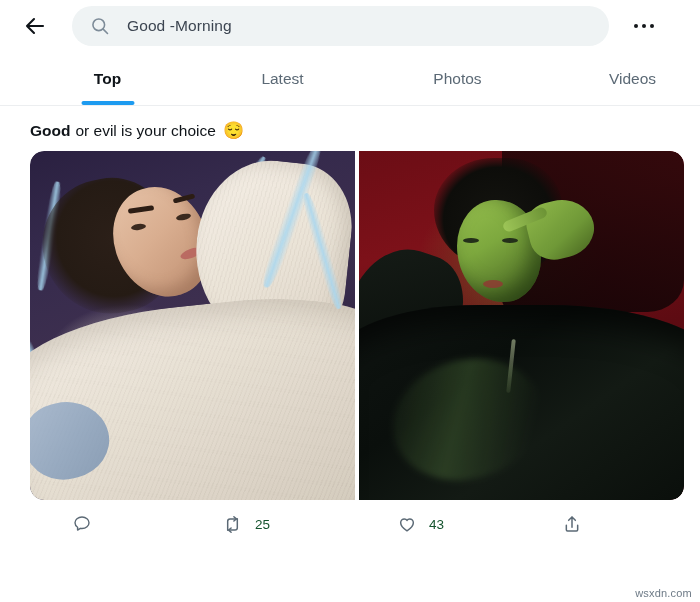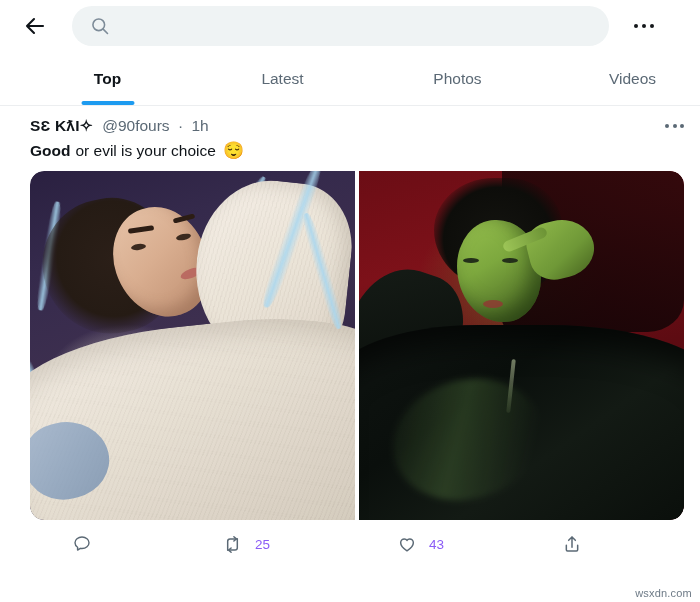--- a/index.html
+++ b/index.html
@@ -447,21 +447,21 @@
     margin-top: 2px;
   }
   .action {
     display: flex;
     align-items: center;
     color: #5b6975;
     cursor: pointer;
     font-size: 13.5px;
   }
   .action svg { display: block; }
-  .action .count { margin-left: 12px; color: #8b5cf6; font-size: 13.5px; }
+  .action .count { margin-left: 12px; color: #14532d; font-size: 13.5px; }
   .a-reply { flex: 0 0 auto; width: 150px; }
   .a-retweet { flex: 0 0 auto; width: 175px; }
   .a-like { flex: 0 0 auto; width: 165px; }
   .a-share { flex: 0 0 auto; }
 
   .watermark {
     position: absolute;
     right: 8px;
     bottom: 3px;
     font-size: 11px;
@@ -478,20 +478,21 @@
     <svg width="24" height="24" viewBox="0 0 24 24" fill="none">
       <path d="M20 12H4M4 12L11 5M4 12L11 19" stroke="#0f1419" stroke-width="2.1" stroke-linecap="round" stroke-linejoin="round"></path>
     </svg>
   </div>
 
   <div class="search-wrap">
     <svg class="search-icon" viewBox="0 0 24 24" fill="none">
       <circle cx="10.5" cy="10.5" r="7" stroke="#7d8b98" stroke-width="1.9"></circle>
       <path d="M15.8 15.8L21 21" stroke="#7d8b98" stroke-width="1.9" stroke-linecap="round"></path>
     </svg>
+    <input class="search-input" type="text" value="Good -Morning" placeholder="Search Twitter" style="">
   </div>
 
   <div class="topbar-more">
     <span class="dots">
       <i></i>
         <i></i>
         <i></i>
     </span>
   </div>
 </div>
@@ -510,35 +511,20 @@
   <div class="tab">
     <span>Videos</span>
   </div>
 </div>
 
 <div class="tweet">
 
 
   <div class="tweet-body">
 
-    <div class="tweet-head">
-      <div class="name-line">
-        <span class="display-name">SƐ KƛI✧</span>
-        <span class="handle">@90fours</span>
-        <span class="sep">·</span>
-        <span class="timestamp">1h</span>
-      </div>
-      <div class="tweet-more">
-        <span class="dots muted">
-          <i></i>
-            <i></i>
-            <i></i>
-        </span>
-      </div>
-    </div>
 
     <div class="tweet-text">
       <span class="hl">Good</span>
       <span class="rest">or evil is your choice</span>
       <span class="emoji">😌</span>
     </div>
 
     <div class="media">
 
       <div class="media-item photo-left">

